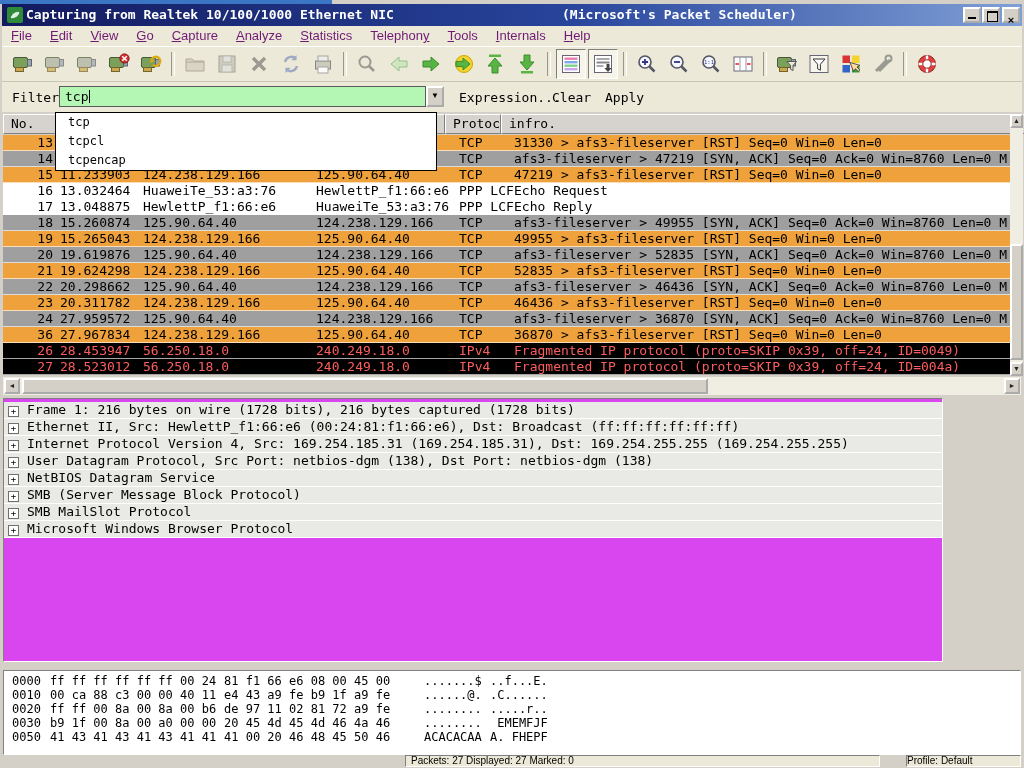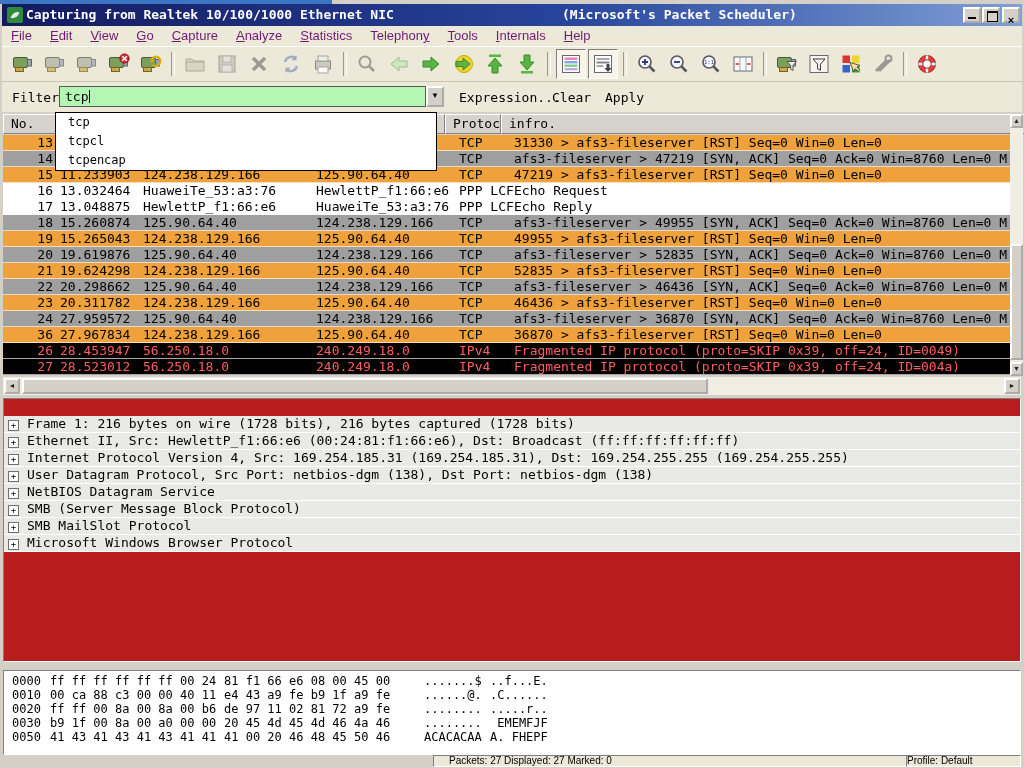--- a/index.html
+++ b/index.html
@@ -81,41 +81,41 @@
   #hs-l{left:1px;top:1px;width:16px;height:16px}
   #hs-r{right:1px;top:1px;width:16px;height:16px}
   #hs-th{position:absolute;left:19px;top:1px;width:686px;height:16px;background:#d4d0c8;border:2px outset #fff;box-sizing:border-box}
 
   
   #dropdown{left:55px;top:112px;width:382px;height:59px;background:#fff;border:1px solid #000;
     box-sizing:border-box;z-index:50}
   .dd-item{height:19px;font:12px/19px "DejaVu Sans Mono",monospace;padding-left:12px;color:#000}
 
   
-  #details{left:3px;top:398px;width:1018px;height:264px;background:#b91c1c;box-sizing:border-box;
-    border:1px solid;border-color:#808080 #fff #fff #808080;padding-top:17px;overflow:hidden}
+  #details{left:3px;top:398px;width:940px;height:264px;background:#d946ef;box-sizing:border-box;
+    border:1px solid;border-color:#808080 #fff #fff #808080;padding-top:3px;overflow:hidden}
   .dline{height:16px;background:var(--detail-stripe);border-bottom:1px solid #fff;
     font:13px/15px "DejaVu Sans Mono",monospace;white-space:nowrap;color:#000}
   .expbox{display:inline-block;width:9px;height:9px;border:1px solid #707070;background:#fff;
     font:9px/8px "DejaVu Sans Mono",monospace;text-align:center;margin:0 8px 0 4px;vertical-align:0px;color:#000}
 
   
   #hexpane{left:3px;top:670px;width:1018px;height:85px;background:#fff;box-sizing:border-box;
     border:1px solid;border-color:#808080 #fff #fff #808080;overflow:hidden;padding-top:3px}
   .hxrow{position:relative;height:14px;font:12px/14px "DejaVu Sans Mono",monospace;color:#000;white-space:pre}
   .hxrow span{position:absolute;top:0}
   .hx-off{left:8px}.hx-g1{left:46px}.hx-g2{left:220px}.hx-a1{left:420px}.hx-a2{left:486px}
 
   
   #statusbar{left:3px;top:755px;width:1018px;height:12px}
   .ssec{position:absolute;top:0;height:12px;box-sizing:border-box;border:1px solid;
     border-color:#808080 #fff #fff #808080;background:#ece9d8;
     font:10px/10px "Liberation Sans",sans-serif;color:#000;white-space:nowrap;overflow:hidden}
   #ssec1{left:0;width:423px;padding-left:22px}
-  #ssec2{left:430px;width:475px;padding-left:15px}
+  #ssec2{left:402px;width:475px;padding-left:5px}
   #ssec3{left:903px;width:115px;}
   #expertdot{position:absolute;left:5px;top:0;width:10px;height:11px;border-radius:50%;
     background:radial-gradient(circle at 35% 30%,#f08080,#b81c1c 70%);border:1px solid #5e0d0d;box-sizing:border-box}
   u{text-decoration:underline}
 </style>
 </head>
 <body>
 
 <div id="topstrip" class="abs"></div>
 

